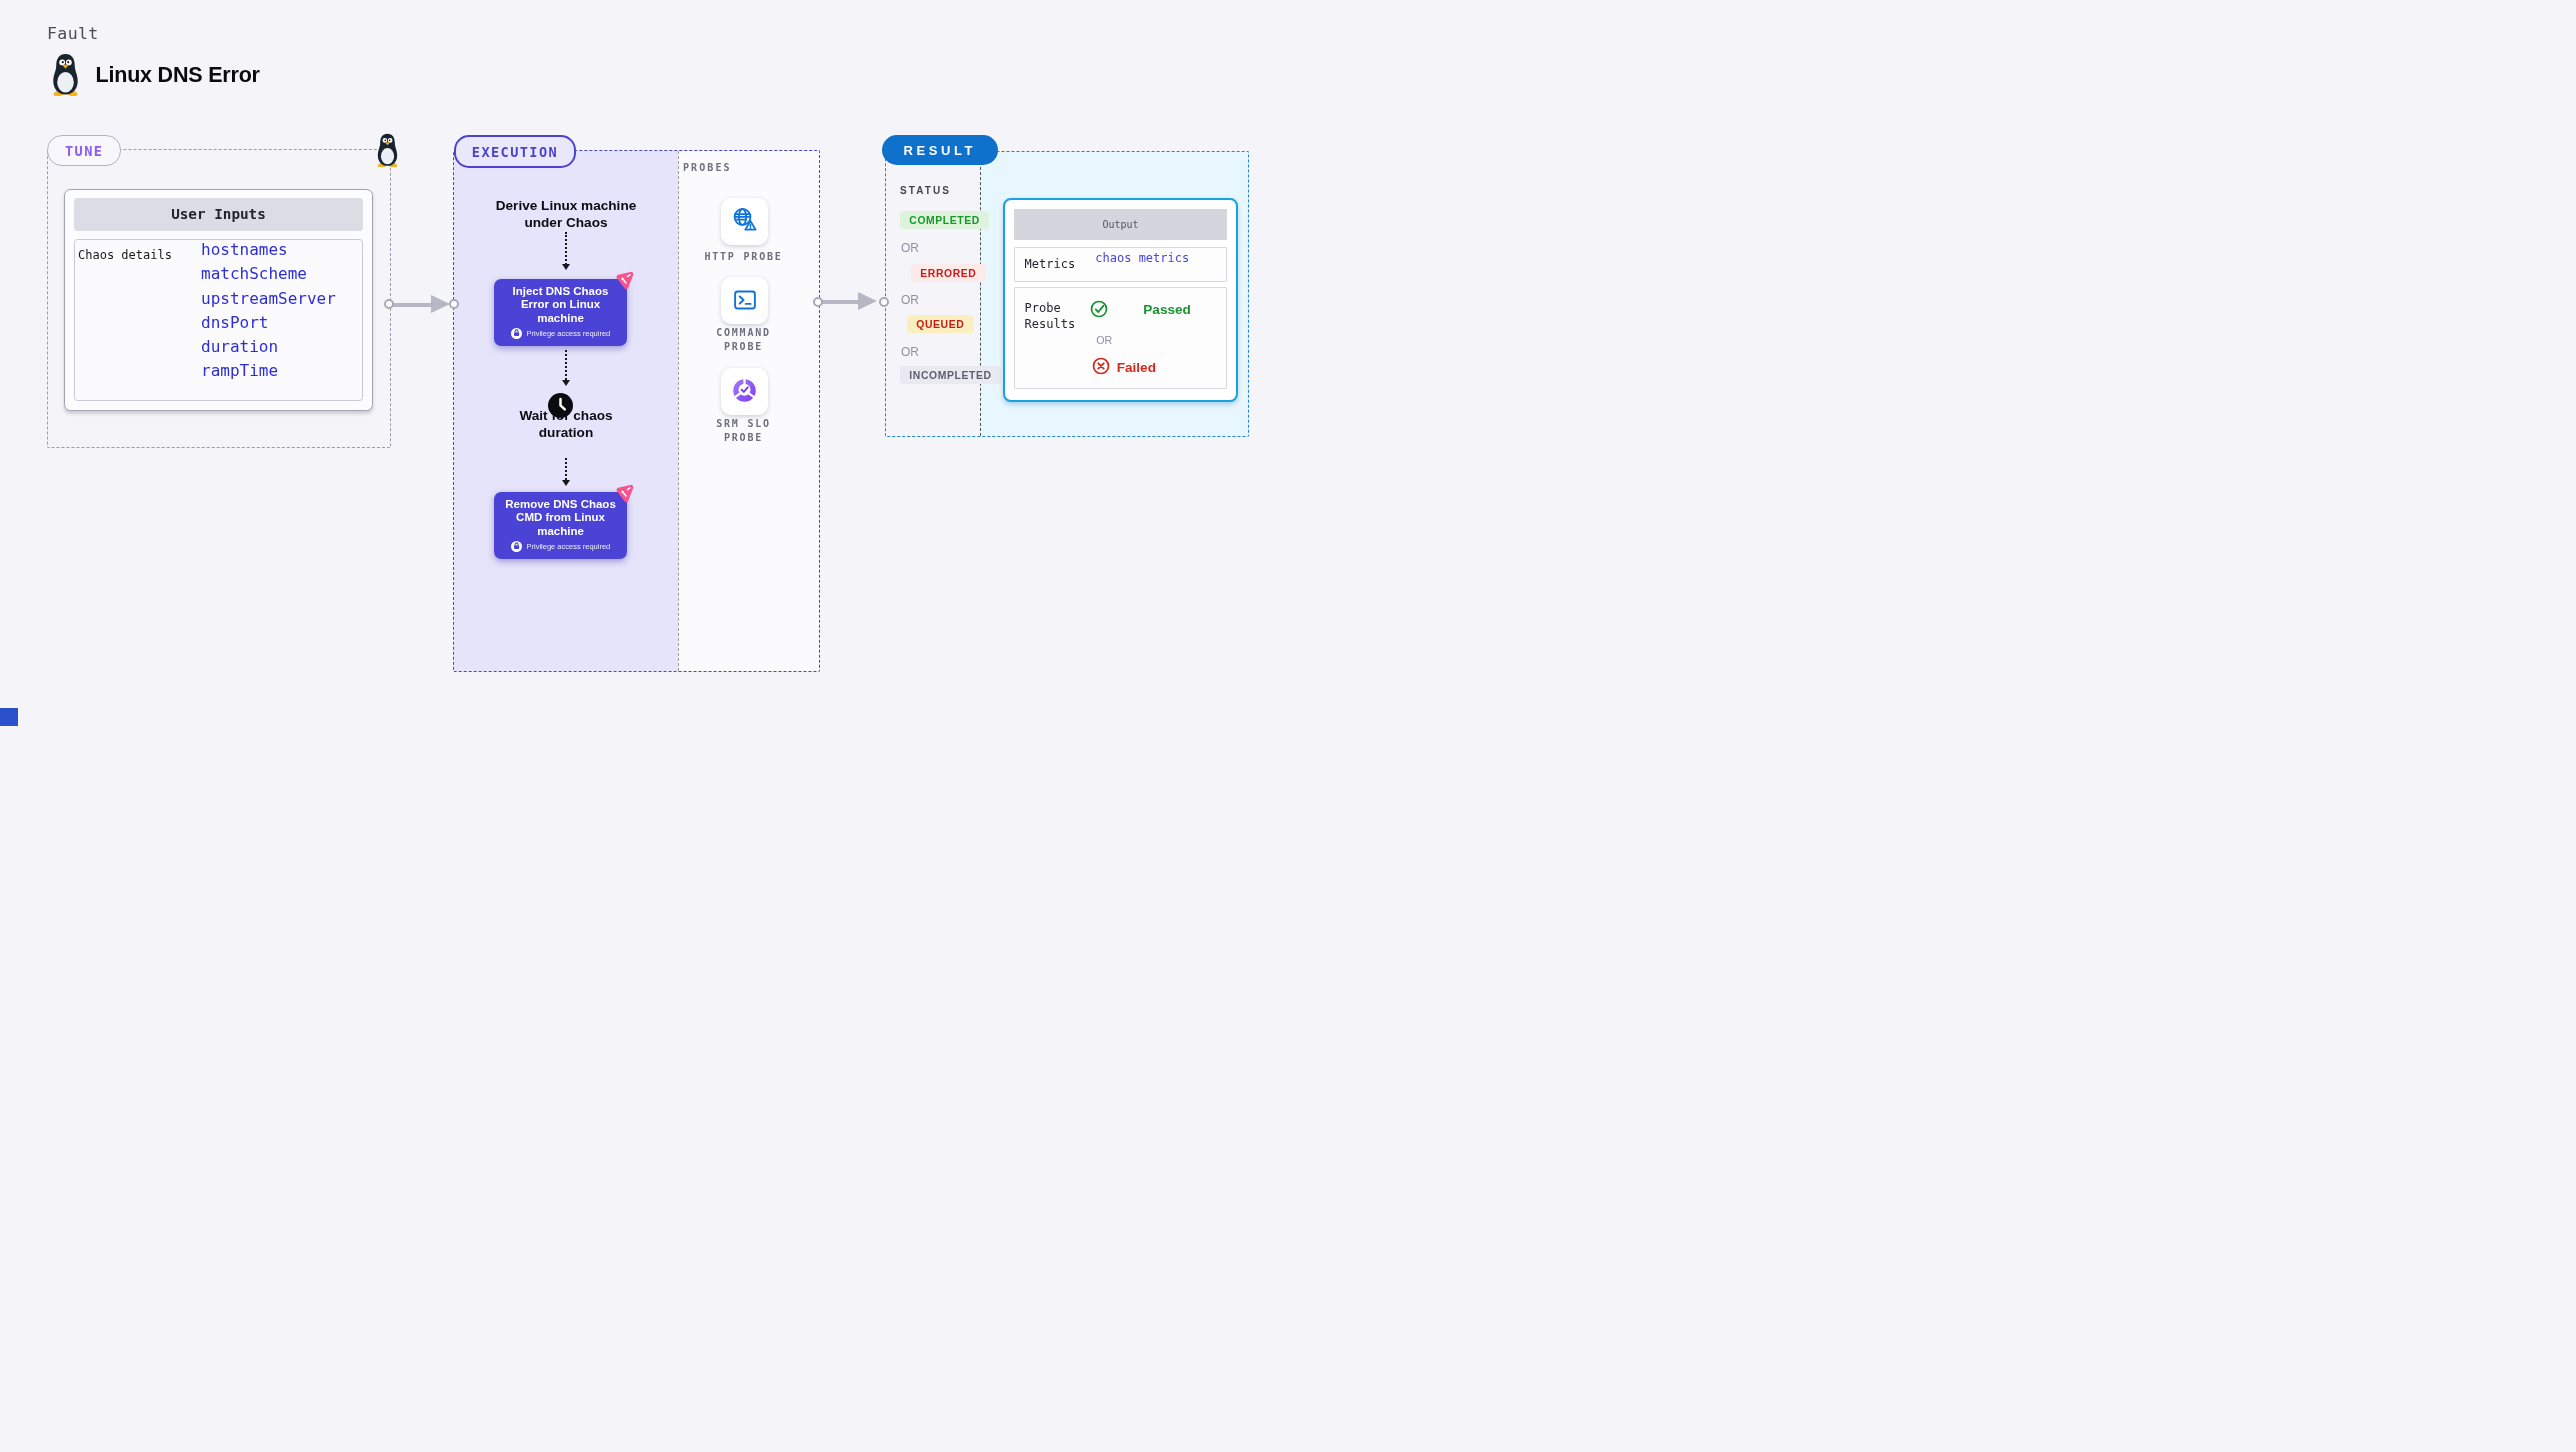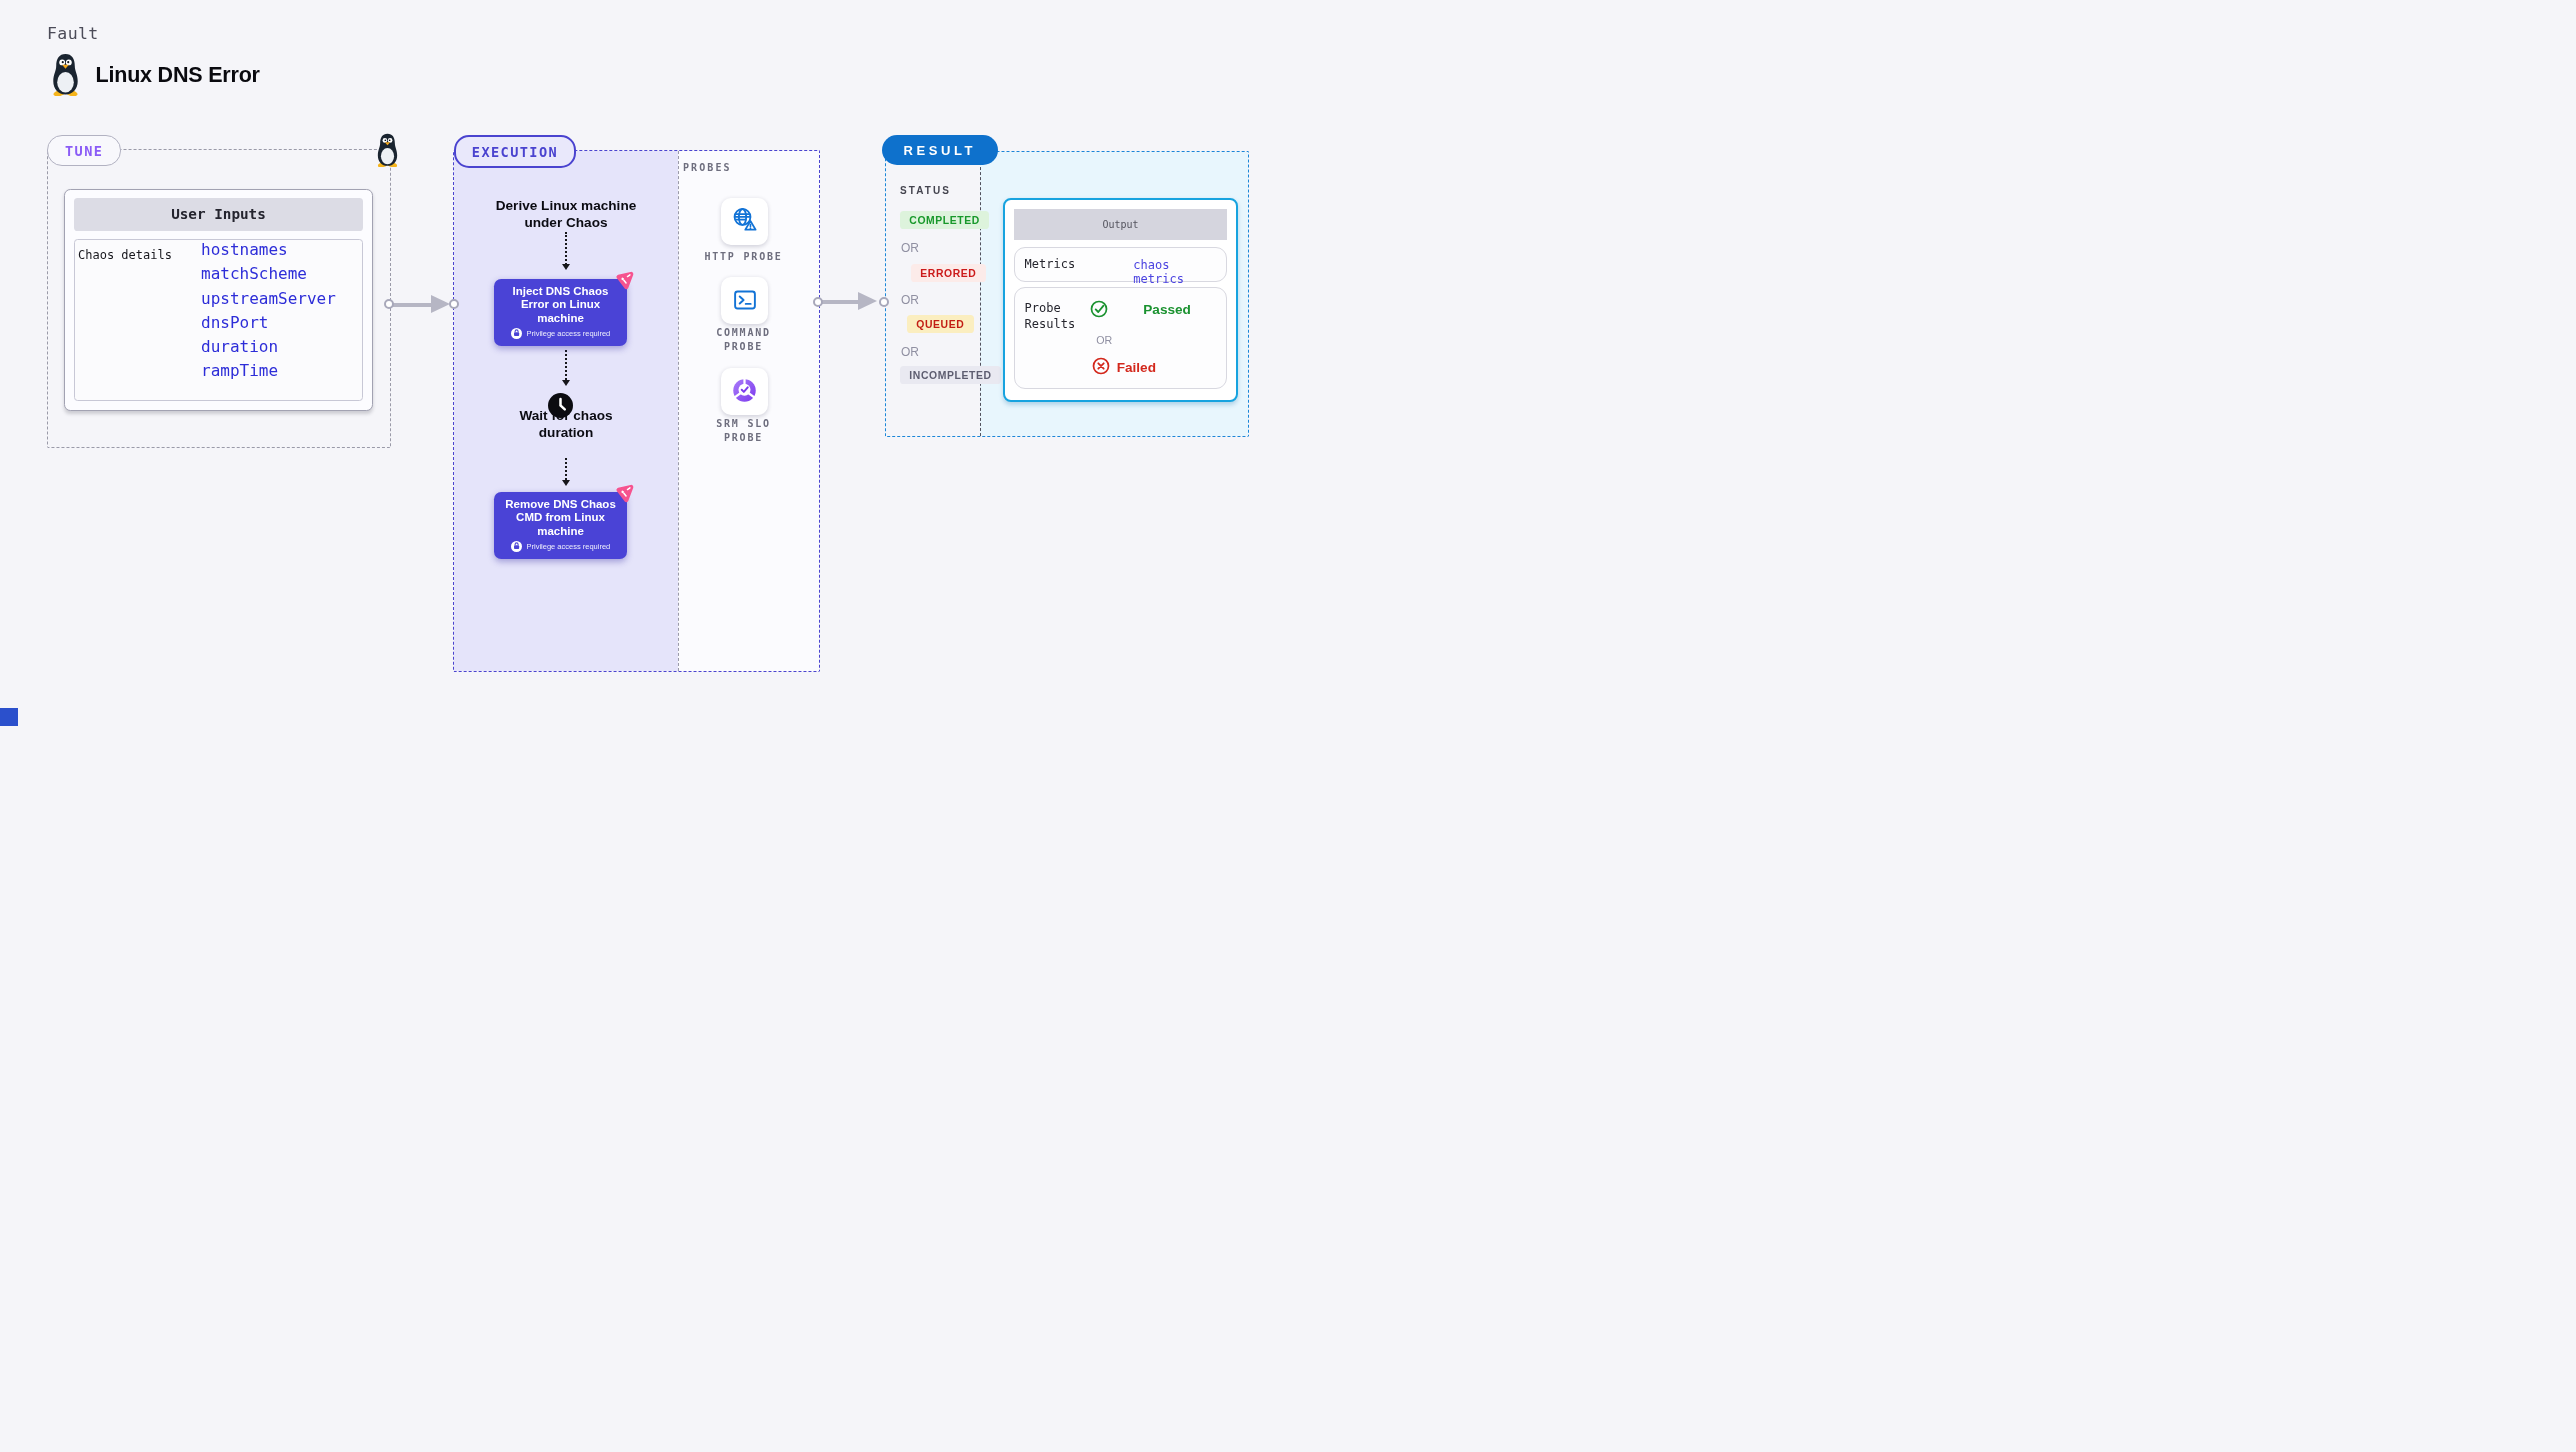--- a/index.html
+++ b/index.html
@@ -81,21 +81,21 @@
   .status-label{left:900px;top:185px;font-size:10px;font-weight:bold;color:#44444f;letter-spacing:2.1px;}
   .badge{position:absolute;left:900px;padding:3.6px 9.3px;border-radius:3.6px;font-size:10.4px;
         font-weight:bold;letter-spacing:0.6px;}
   .or-txt{position:absolute;left:901px;font-size:12px;color:#9090a2;}
 
   
   .out-card{left:1003px;top:198px;width:231px;height:200px;background:#fff;border:2.1px solid #17a3df;
         border-radius:7.9px;box-shadow:0 2.1px 4.3px rgba(20,110,170,.25);z-index:3;}
   .out-header{position:absolute;left:9.3px;right:9.3px;top:8.6px;height:31.5px;background:#d5d5de;border-radius:0;
         display:flex;align-items:center;justify-content:center;font-size:10px;color:#55555f;}
-  .out-row{position:absolute;left:9.3px;right:9.3px;border:0.7px solid #d8d8e0;border-radius:11px;background:#fdfdfe;}
+  .out-row{position:absolute;left:9.3px;right:9.3px;border:0.7px solid #d8d8e0;border-radius:1px;background:#fdfdfe;}
   .out-row.metrics{top:47px;height:33px;}
   .out-row.probe{top:87px;height:100px;}
   .out-lbl{position:absolute;left:9.3px;font-size:12px;color:#26262e;line-height:15.8px;white-space:pre-line;}
   .out-val{position:absolute;left:80px;font-size:12px;color:#4b43e0;}
   .pf-row{position:absolute;display:flex;align-items:center;gap:6.4px;}
   .passed-txt{font-size:13.6px;font-weight:bold;color:#1b9230;}
   .failed-txt{font-size:13.6px;font-weight:bold;color:#d3281c;}
   .pf-or{position:absolute;font-size:10.7px;color:#9090a2;}
 
   .corner-chip{left:0;top:708px;width:18px;height:18.6px;background:#2b50cc;}
@@ -297,21 +297,21 @@
   <div class="badge" style="top: 264px; left: 911px; background: rgb(252, 235, 233); color: rgb(203, 26, 26);">ERRORED</div>
   <div class="or-txt" style="top:293px;">OR</div>
   <div class="badge" style="top: 315px; left: 907px; background: rgb(251, 238, 192); color: rgb(194, 29, 20);">QUEUED</div>
   <div class="or-txt" style="top:345px;">OR</div>
   <div class="badge" style="top: 366px; background: rgb(233, 233, 241); color: rgb(93, 93, 112);">INCOMPLETED</div>
 
   <div class="abs out-card">
     <div class="out-header mono">Output</div>
     <div class="out-row metrics">
       <div class="out-lbl mono" style="top:8.6px;">Metrics</div>
-      <div class="out-val mono" style="top:10px;margin-left:38px;">chaos metrics</div>
+      <div class="out-val mono" style="top:3px;">chaos metrics</div>
     </div>
     <div class="out-row probe">
       <div class="out-lbl mono" style="top:13px;">Probe
 Results</div>
       <div class="pf-row" style="left:75px;top:11.5px;gap:35px;">
         <span>
           <svg width="18" height="18" viewBox="0 0 24 24">
             <circle cx="12" cy="12" r="10" fill="none" stroke="#1b9230" stroke-width="2.3"></circle>
             <path d="M7.6 12.6 L11 16 L18 7.5" fill="none" stroke="#1b9230" stroke-width="2.5" stroke-linecap="round" stroke-linejoin="round"></path>
           </svg>

